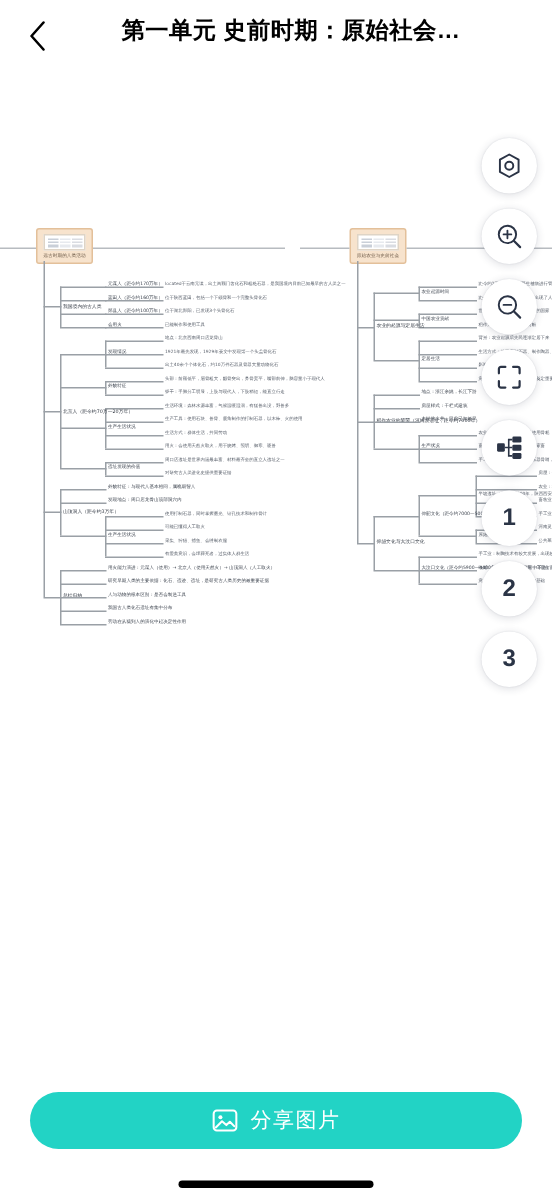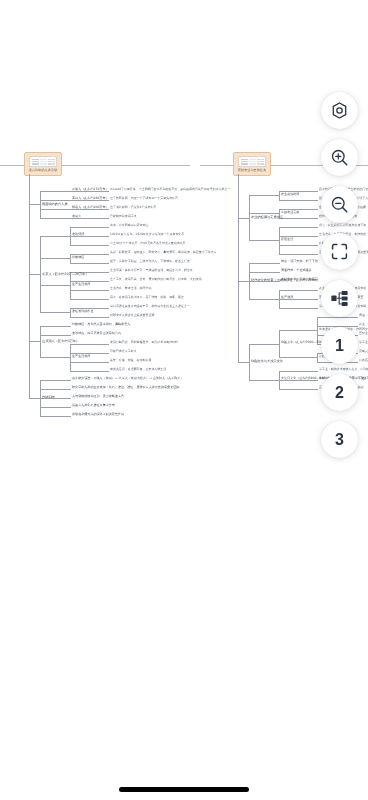--- a/index.html
+++ b/index.html
@@ -145,20 +145,28 @@
     position: absolute; left: 50%; transform: translateX(-50%); bottom: 8px;
     width: 130px; height: 5px; border-radius: 3px; background: #000;
   }
 </style>
 </head>
 <body>
 
 <div id="app">
 
 
+  <div class="navbar">
+    <div class="nav-back">
+      <svg width="12" height="20" viewBox="0 0 12 20">
+        <path d="M10 1 L2 10 L10 19" stroke="#000" stroke-width="1.7" fill="none" stroke-linecap="round" stroke-linejoin="round"></path>
+      </svg>
+    </div>
+    <div class="nav-title">第一单元 史前时期：原始社会…</div>
+  </div>
 
   <div class="canvas">
     <div class="mindmap" id="mindmap-layer">
         <div class="root-node" style="left: 24px; top: 62px; width: 38px;">
           <div class="root-thumb" style="width: 28px; height: 11px;">
             <span class="a"></span>
             <span class="b"></span>
             <span class=""></span>
             <span class="a"></span>
             <span class="b"></span>
@@ -411,16 +419,24 @@
     </div>
     <div class="tb-btn">
       <span class="tb-num">2</span>
     </div>
     <div class="tb-btn">
       <span class="tb-num">3</span>
     </div>
   </div>
 
   <div class="bottombar">
+    <button class="share-btn">
+      <svg width="18" height="18" viewBox="0 0 20 20">
+        <rect x="1.6" y="2.6" width="16.8" height="14.8" rx="2.4" stroke="#fff" stroke-width="1.5" fill="none"></rect>
+        <circle cx="6.6" cy="7.6" r="1.5" fill="#fff"></circle>
+        <path d="M3.2 15.2 L7.8 10.6 L11 13.4 L13.6 10.9 L16.8 14.2" stroke="#fff" stroke-width="1.5" fill="none" stroke-linecap="round" stroke-linejoin="round"></path>
+      </svg>
+      <span class="share-label">分享图片</span>
+    </button>
     <div class="home-indicator"></div>
   </div>
 
 </div>
 
 </body></html>

